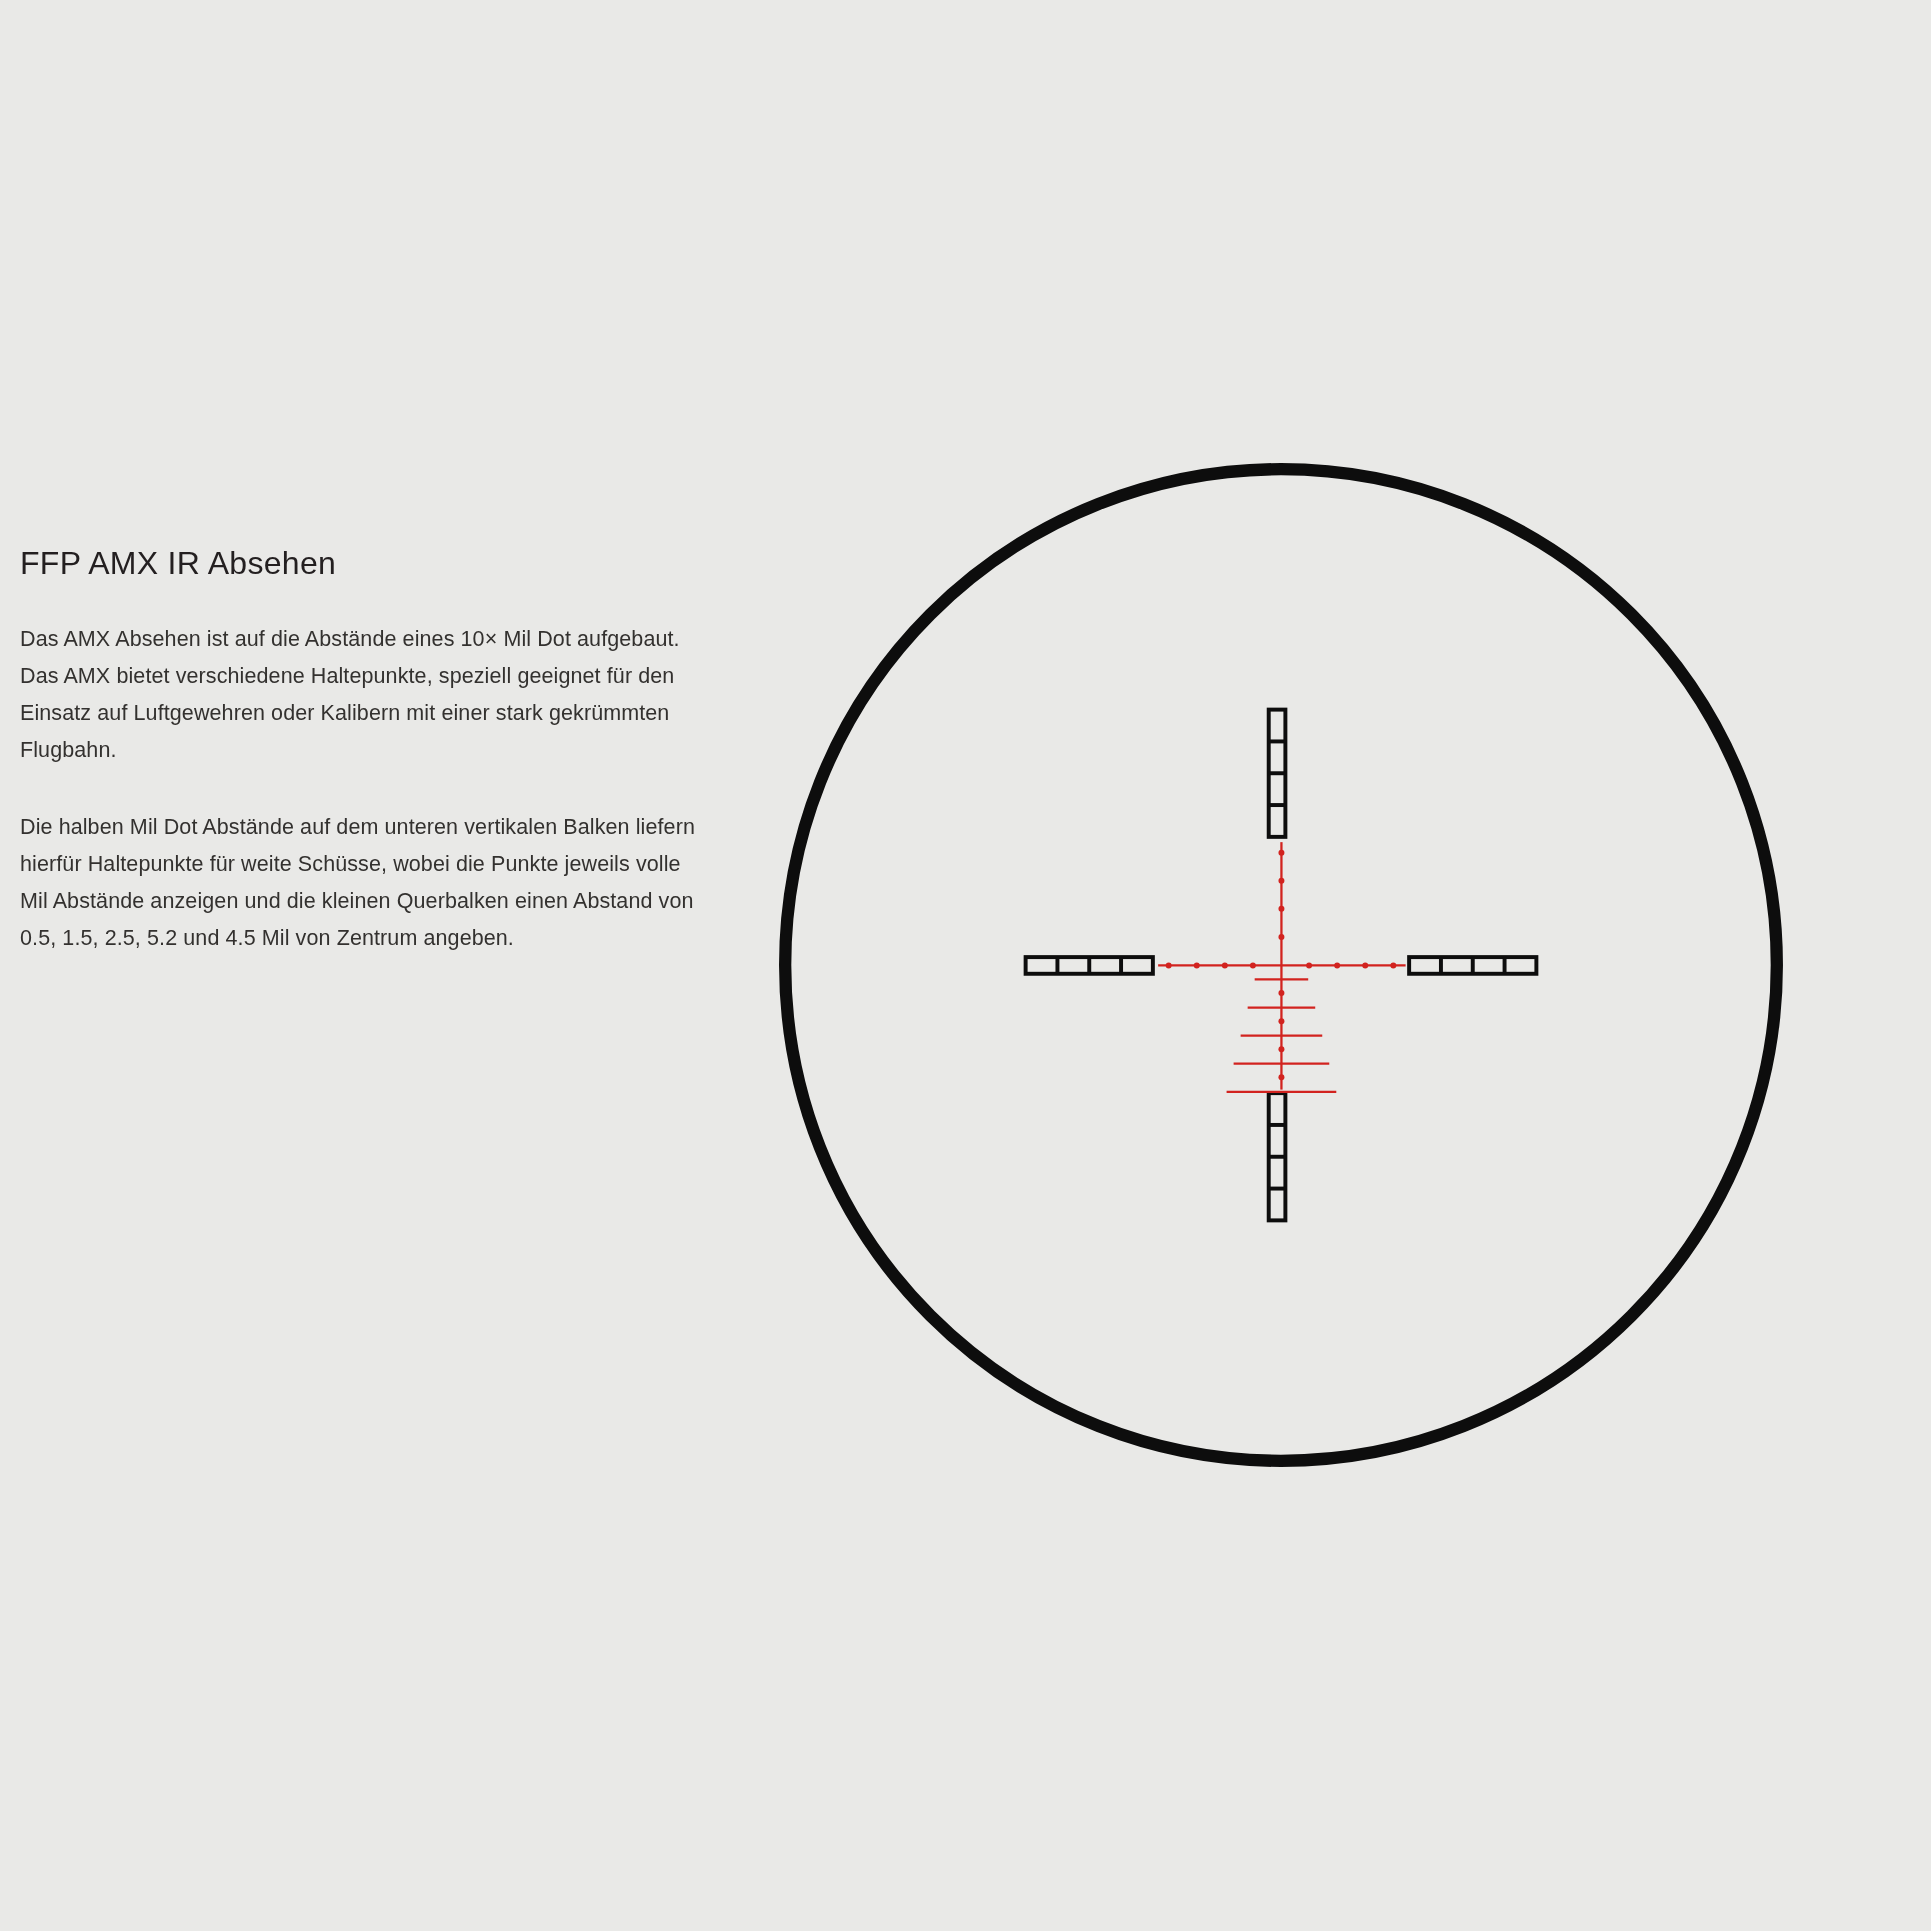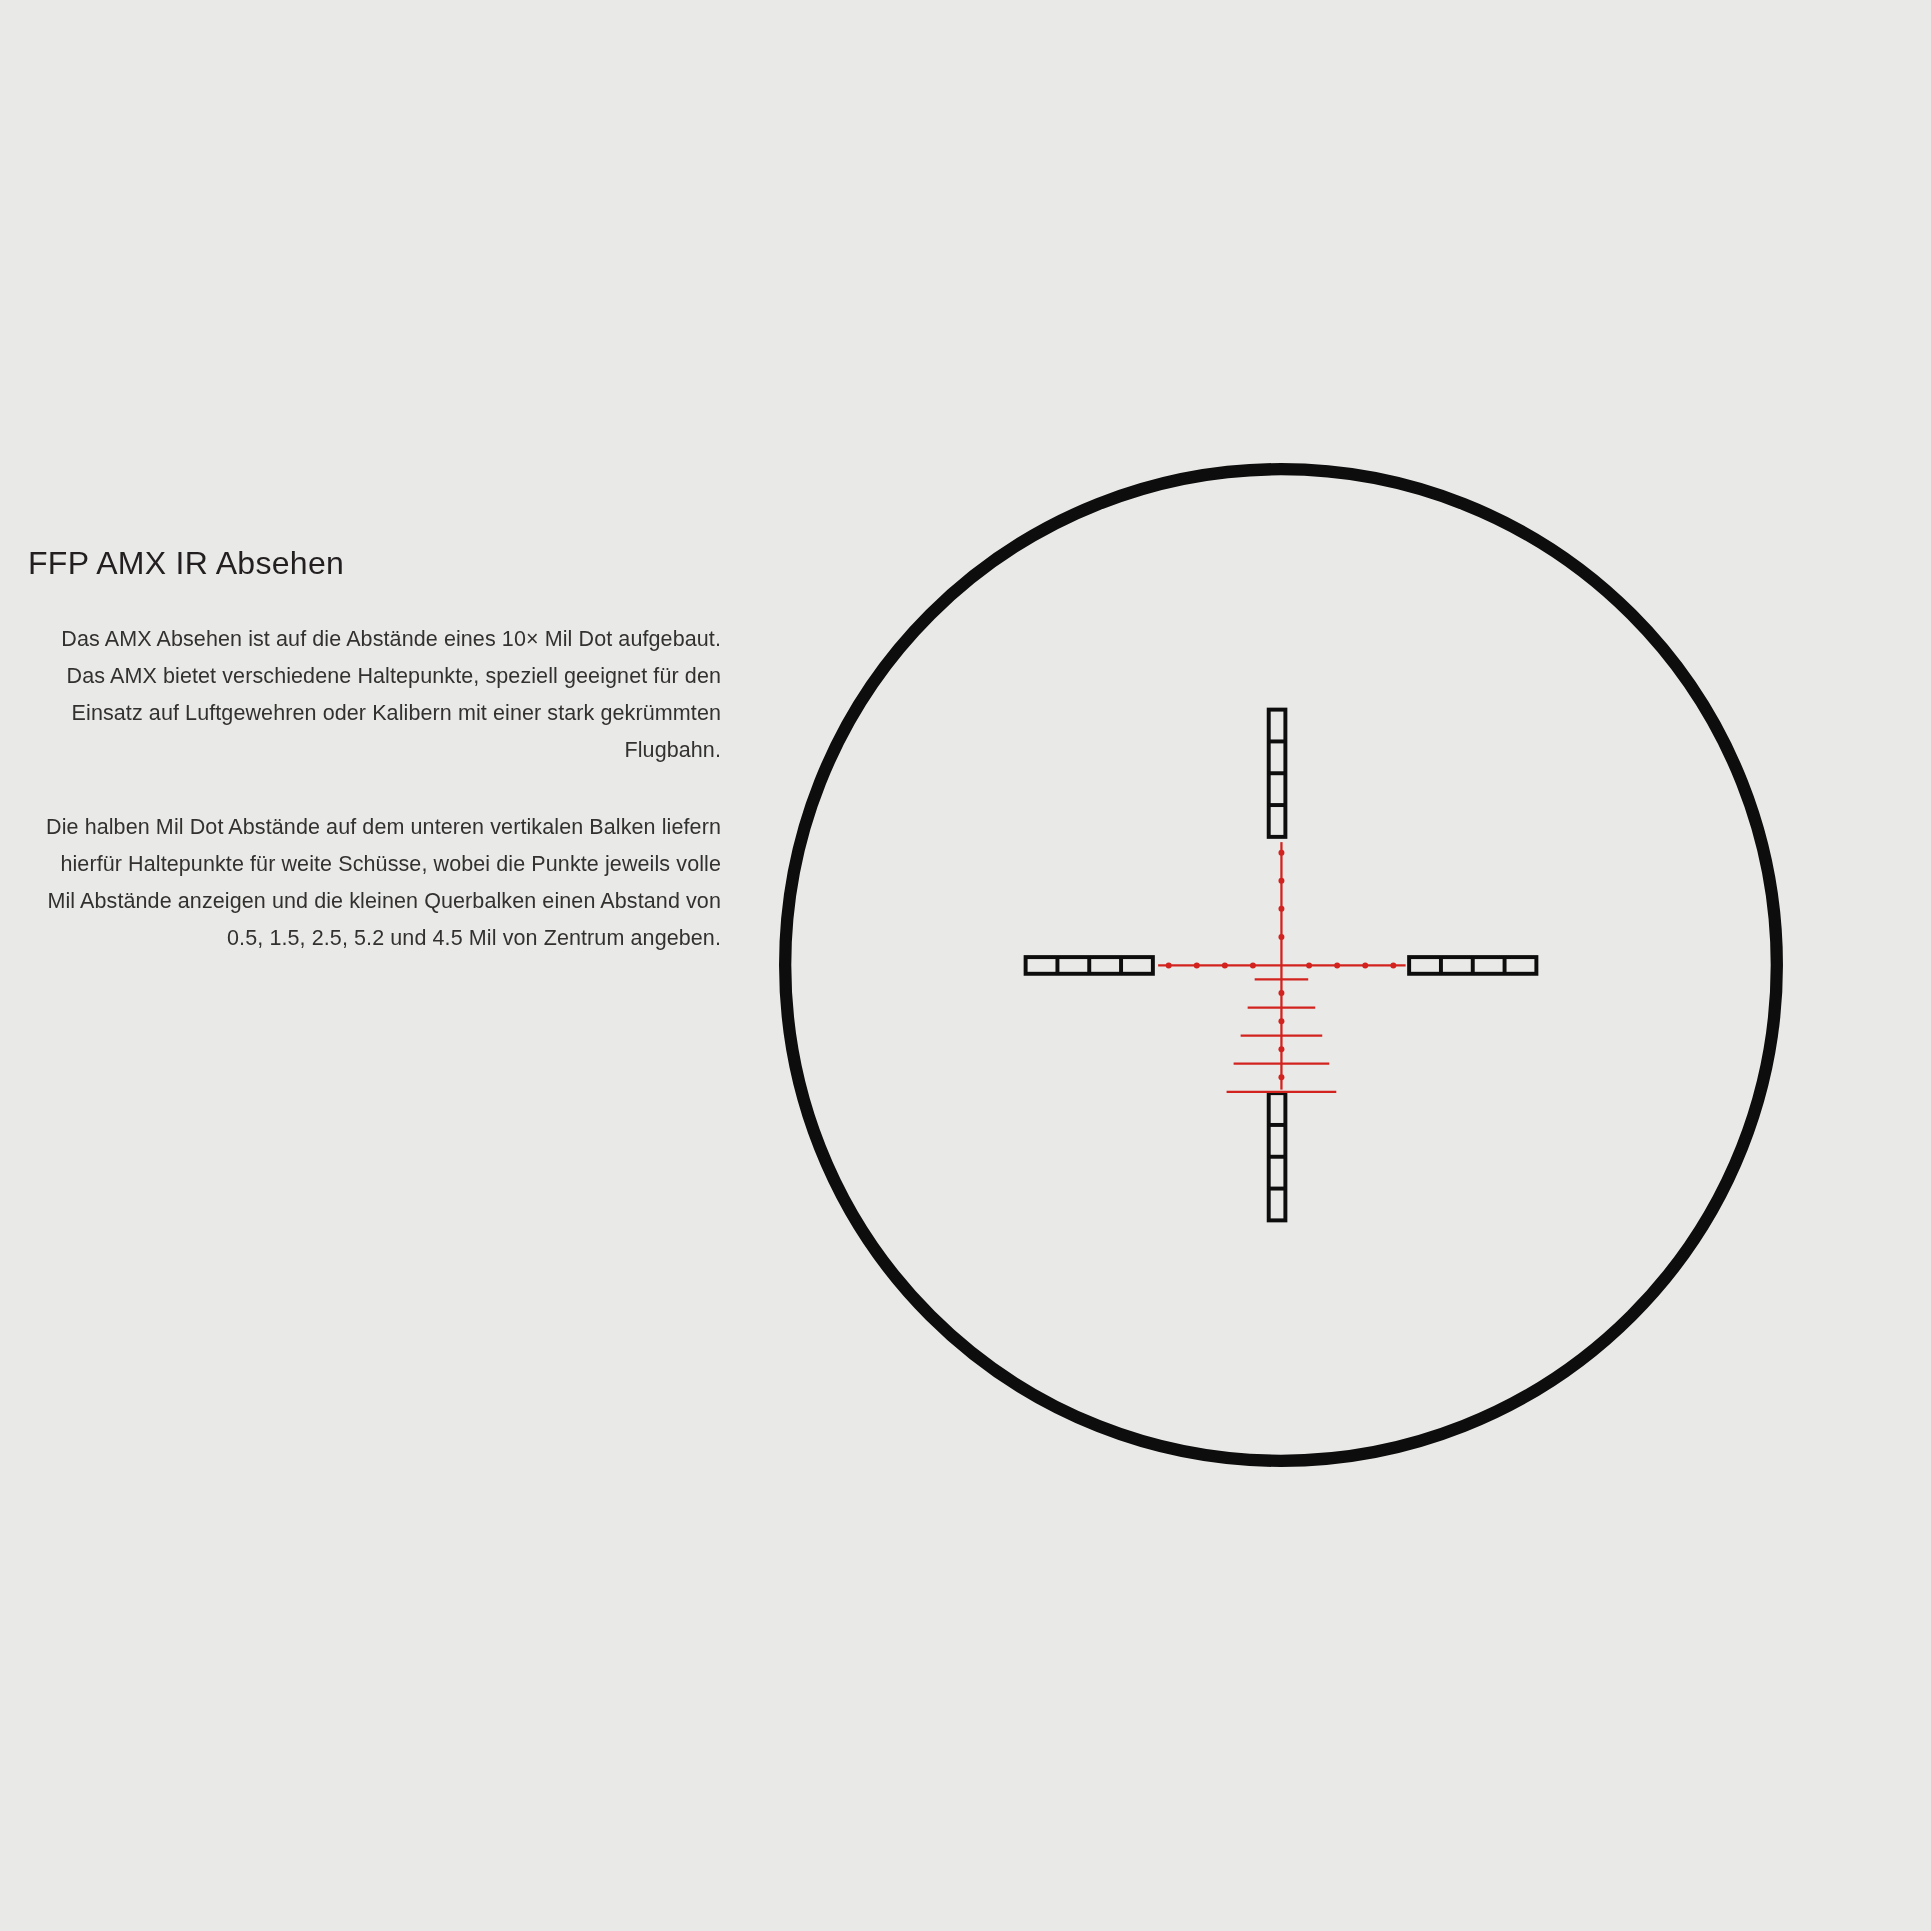--- a/index.html
+++ b/index.html
@@ -12,39 +12,38 @@
     height: 1931px;
     font-family: "Liberation Sans", sans-serif;
     color: #2b2b2b;
     overflow: hidden;
     position: relative;
   }
 
   
   .text-col {
     position: absolute;
-    left: 28px;
+    left: 20px;
     top: 544px;
     width: 693px;
   }
   .title {
     font-size: 32px;
     font-weight: 400;
     letter-spacing: 0.3px;
     color: #231f20;
     margin: 0 0 39px 0;
     line-height: 1.2;
   }
   .para {
     font-size: 21.5px;
     line-height: 1.72;
     color: #33312f;
     margin: 0 0 40px 0;
     letter-spacing: 0.1px;
-    text-align: right;
   }
   .para:last-child { margin-bottom: 0; }
 
   
   .scope-wrap {
     position: absolute;
     left: 772px;
     top: 456px;
     width: 1018px;
     height: 1018px;

